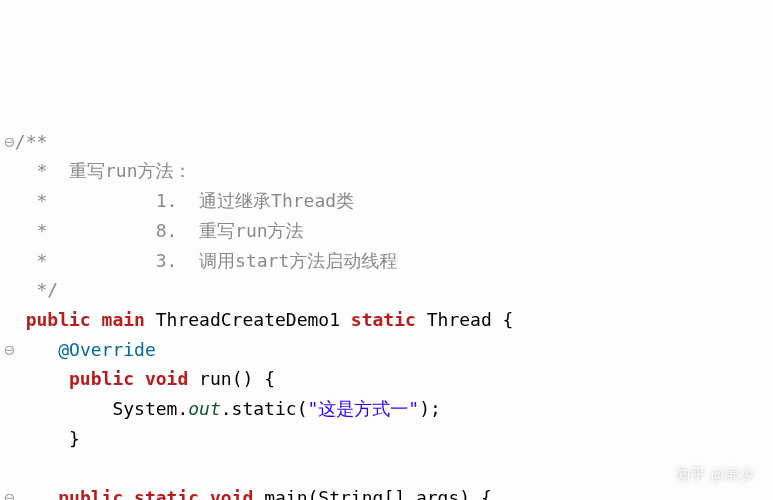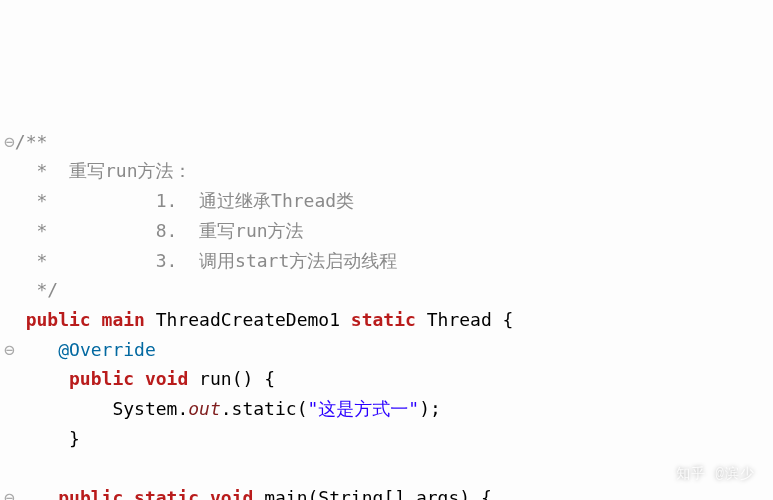--- a/index.html
+++ b/index.html
@@ -16,30 +16,30 @@
       padding: 8px 4px;
       white-space: pre;
       position: relative;
       width: 773px;
       height: 500px;
       overflow: hidden;
     }
     .comment { color: #8a8a8a; }
     .keyword { color: #b91c1c; font-weight: bold; }
     .annotation { color: #0369a1; }
-    .static-field { color: #7f1d1d; font-style: italic; }
+    .static-field { color: #14532d; font-style: italic; }
     .string { color: #2a00ff; }
     .watermark {
       position: absolute;
       bottom: 14px;
       right: 18px;
       font-size: 14px;
       color: rgba(255,255,255,0.85);
       text-shadow: 0 0 4px rgba(0,0,0,0.35);
-      font-family: Liberation Mono, monospace;
+      font-family: Liberation Serif, serif;
       letter-spacing: 1px;
     }
   </style>
 </head>
 <body>
 
 
 
 <div><span style="color:#aaa;">⊖</span><span class="comment">/**</span>
   <span class="comment"> *  重写run方法：</span>

